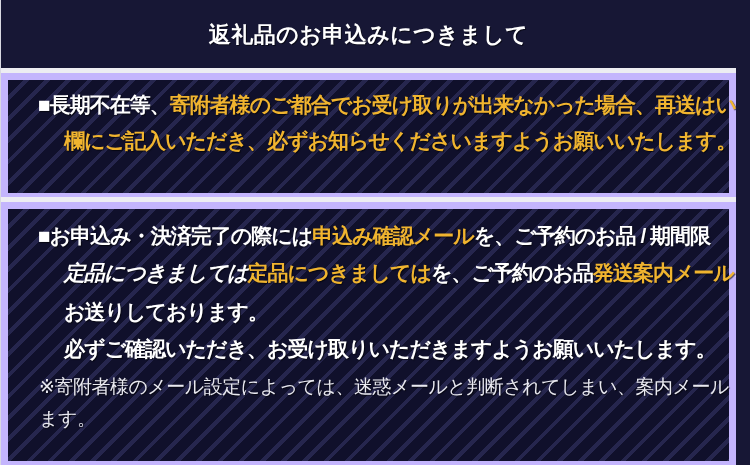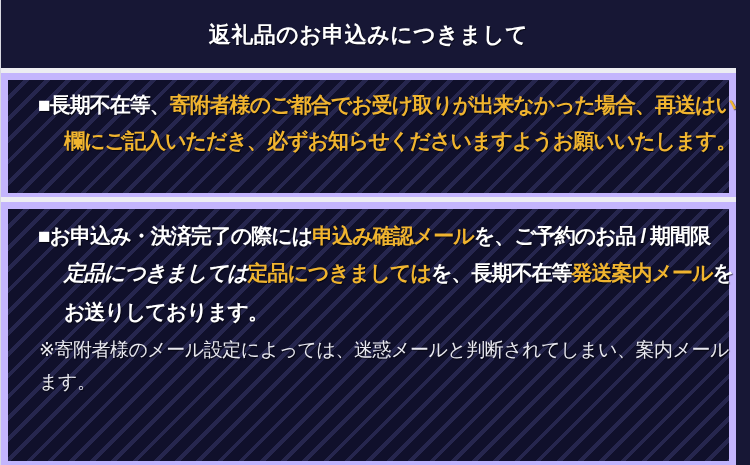--- a/index.html
+++ b/index.html
@@ -70,22 +70,23 @@
         </div>
     </div>
   </section>
 
   <div class="rule"></div>
 
   <section class="box box2">
     <div class="stripes">
       <div class="para hanging bold-block">
           <div class="line first"><span style="color: rgb(255, 255, 255);">■お申込み・決済完了の際には</span><span style="color: rgb(240, 180, 47);">申込み確認メール</span><span style="color: rgb(255, 255, 255);">を、ご予約のお品 / 期間限</span></div>
-          <div class="line"><span style="color: rgb(255, 255, 255); font-style: italic;">定品につきましては</span><span style="color: rgb(240, 180, 47);">定品につきましては</span><span style="color: rgb(255, 255, 255);">を、長期不在等</span><span style="color: rgb(240, 180, 47); font-family: Liberation Mono, monospace;">発送案内メール</span><span style="color: rgb(255, 255, 255);">を</span></div>
+          <div class="line"><span style="color: rgb(255, 255, 255); font-style: italic;">定品につきましては</span><span style="color: rgb(240, 180, 47);">定品につきましては</span><span style="color: rgb(255, 255, 255);">を、ご予約のお品</span><span style="color: rgb(240, 180, 47); font-family: Liberation Mono, monospace;">発送案内メール</span><span style="color: rgb(255, 255, 255);">を</span></div>
           <div class="line"><span style="color: rgb(255, 255, 255);">お送りしております。</span></div>
+          <div class="line"><span style="color: rgb(255, 255, 255);">必ずご確認いただき、お受け取りいただきますようお願いいたします。</span></div>
         </div>
       <div class="para note">
           <div class="line first">※寄附者様のメール設定によっては、迷惑メールと判断されてしまい、案内メール</div>
           <div class="line">ます。</div>
         </div>
     </div>
   </section>
 
 </div>
 

